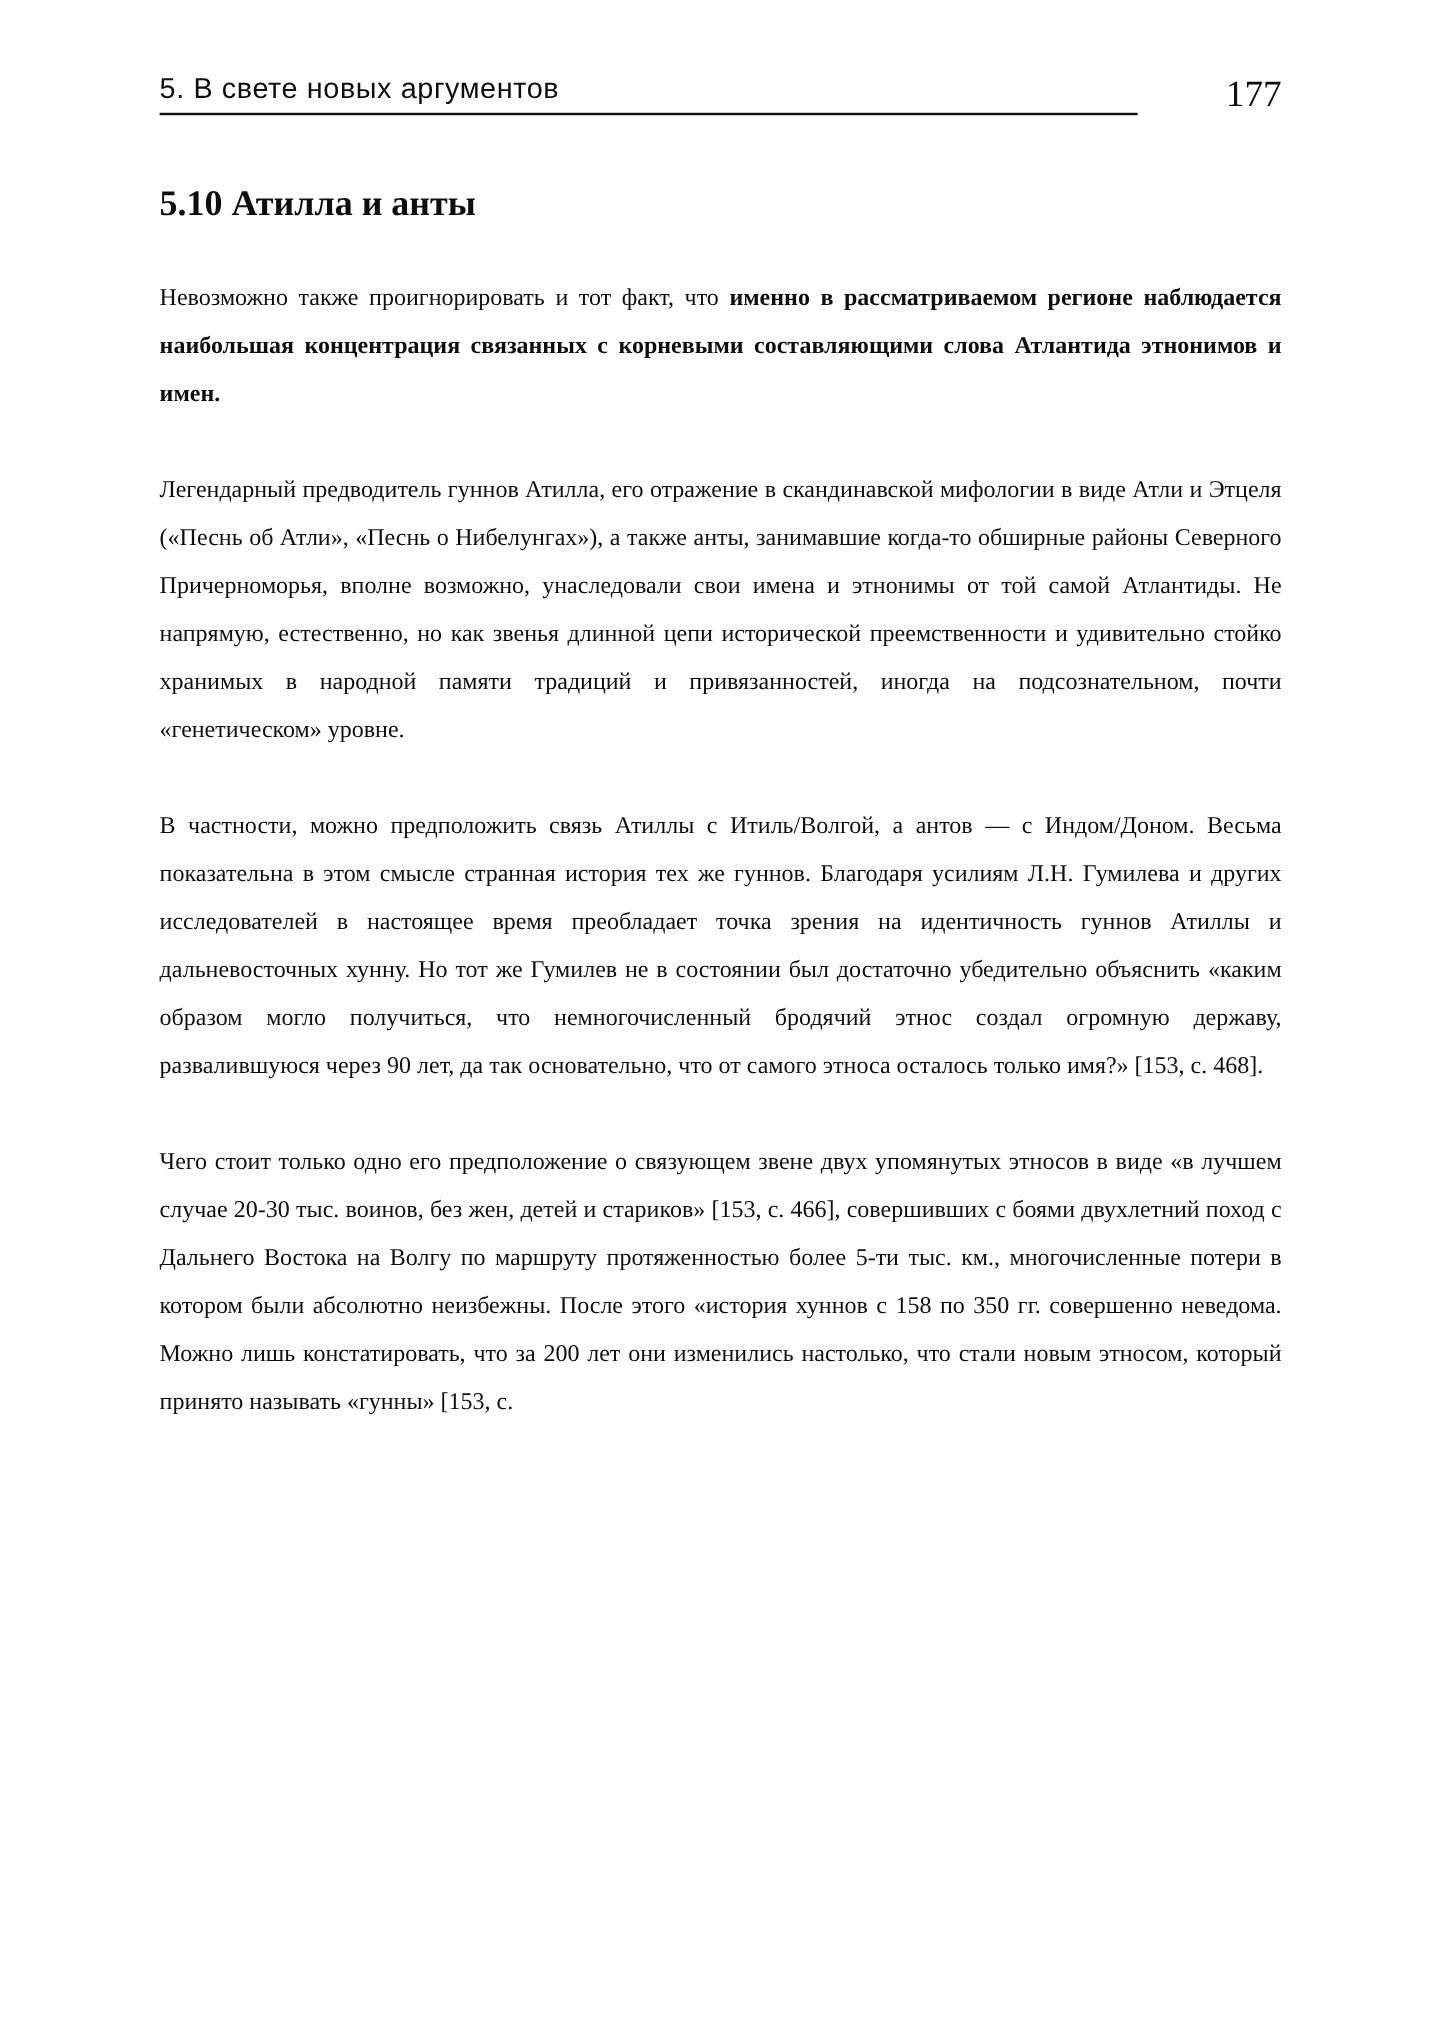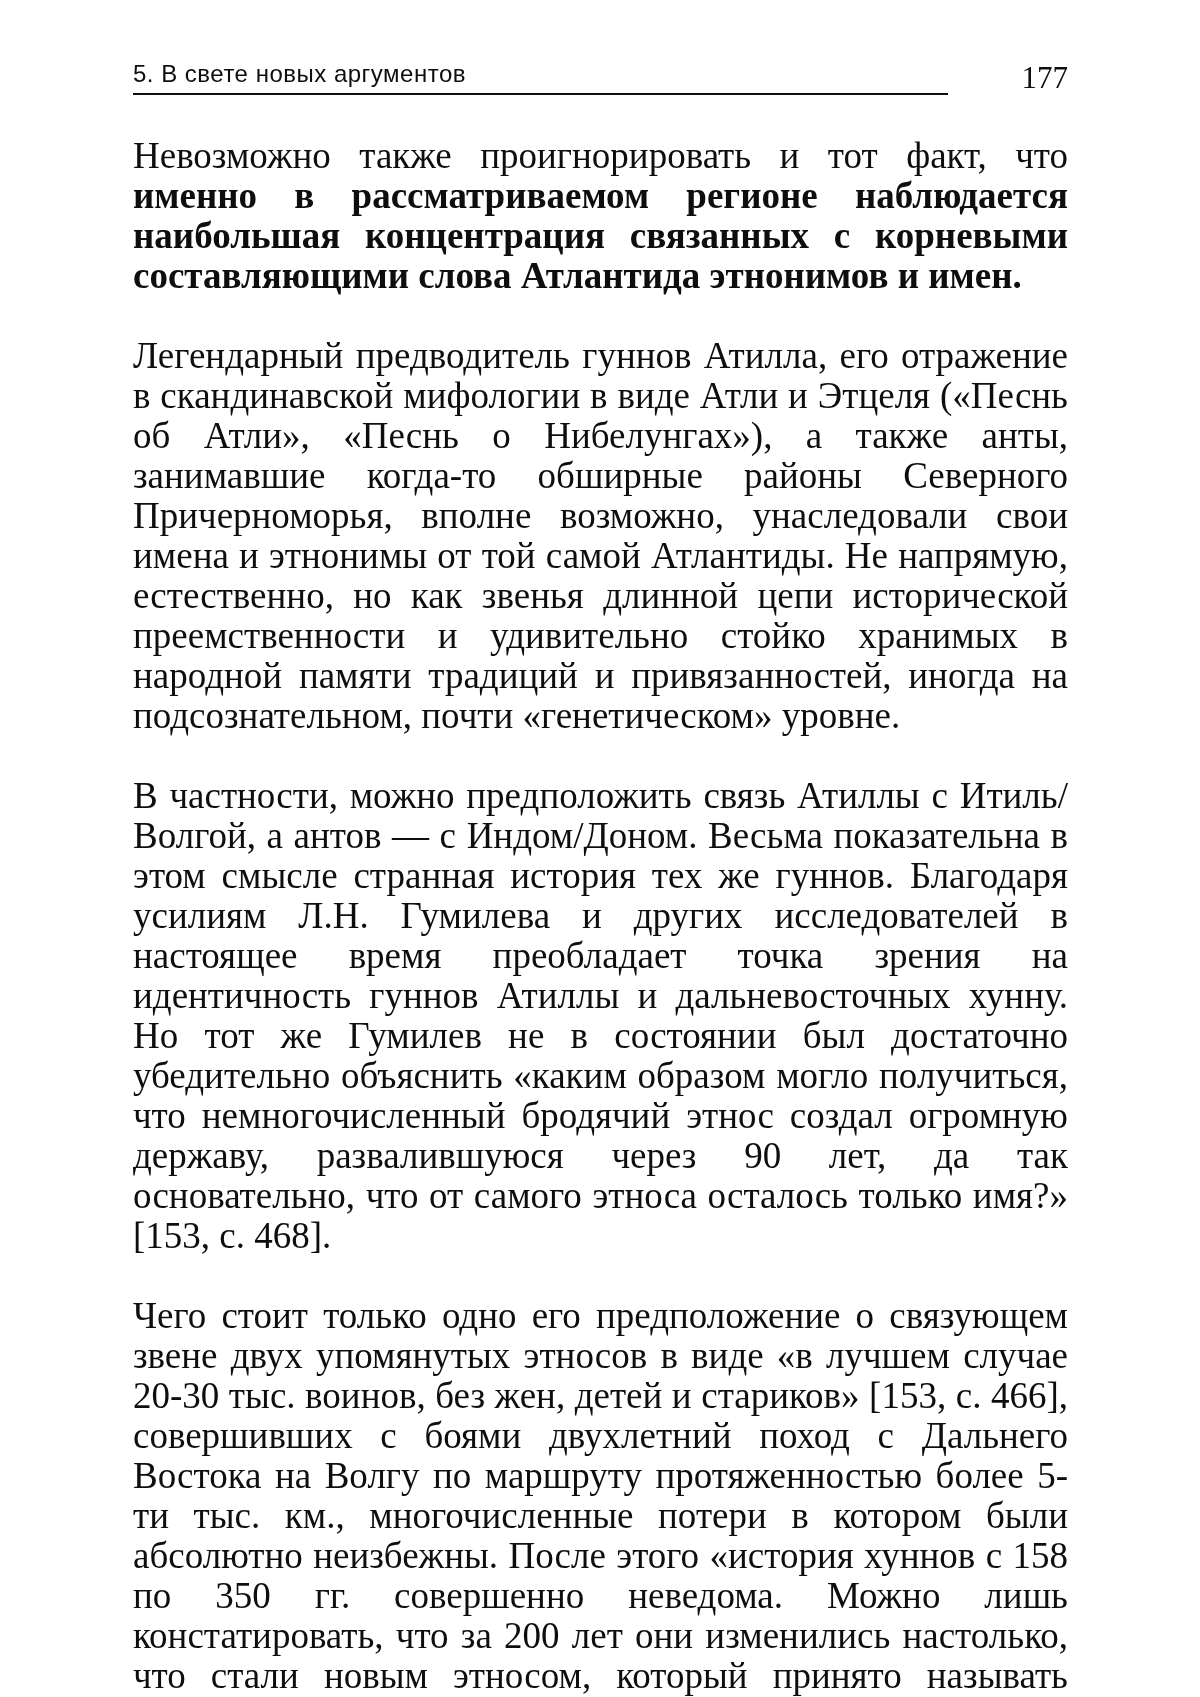--- a/index.html
+++ b/index.html
@@ -14,21 +14,21 @@
     margin: 0 auto;
     background: #ffffff;
     color: #0e0e0e;
     box-sizing: border-box;
     padding: 60px 132px 40px 133px;
     font-family: "Liberation Serif", "DejaVu Serif", serif;
     overflow: hidden;
   }
   .running-head {
     display: flex;
-    align-items: flex-start;
+    align-items: center;
     gap: 48px;
   }
   .running-head .head-left {
     flex: 1 1 auto;
     border-bottom: 2px solid #0e0e0e;
     padding-bottom: 5px;
     font-family: "Liberation Sans", "DejaVu Sans", sans-serif;
     font-size: 24px;
     letter-spacing: 0.5px;
     white-space: nowrap;
@@ -40,21 +40,21 @@
     font-size: 31px;
   }
   .section-heading {
     margin: 56px 0 0 0;
     font-size: 30px;
     font-weight: 700;
     line-height: 1.2;
   }
   .body-text p {
     margin: 40px 0 0 0;
-    font-size: 37px;
+    font-size: 20px;
     line-height: 40px;
     text-align: justify;
     text-justify: inter-word;
   }
   .body-text p b {
     font-weight: 700;
   }
 </style>
 </head>
 <body>
@@ -63,20 +63,21 @@
 
   <header class="running-head">
     <div class="head-left">
       <span>5. В свете новых аргументов</span>
     </div>
     <span class="page-num">177</span>
   </header>
 
   <main class="body-text">
 
+    <h2 class="section-heading">5.10 Атилла и анты</h2>
 
     <p><span>Невозможно также проигнорировать и тот факт, что </span><b>именно в рассматриваемом регионе наблюдается наибольшая концентрация связанных с корневыми составляющими слова Атлантида этнонимов и имен.</b></p>
 
     <p>Легендарный предводитель гуннов Атилла, его отражение в скандинавской мифологии в виде Атли и Этцеля («Песнь об Атли», «Песнь о Нибелунгах»), а также анты, занимавшие когда-то обширные районы Северного Причерноморья, вполне возможно, унаследовали свои имена и этнонимы от той самой Атлантиды. Не напрямую, естественно, но как звенья длинной цепи исторической преемственности и удивительно стойко хранимых в народной памяти традиций и привязанностей, иногда на подсознательном, почти «генетическом» уровне.</p>
 
     <p>В частности, можно предположить связь Атиллы с Итиль/Волгой, а антов — с Индом/Доном. Весьма показательна в этом смысле странная история тех же гуннов. Благодаря усилиям Л.Н. Гумилева и других исследователей в настоящее время преобладает точка зрения на идентичность гуннов Атиллы и дальневосточных хунну. Но тот же Гумилев не в состоянии был достаточно убедительно объяснить «каким образом могло получиться, что немногочисленный бродячий этнос создал огромную державу, развалившуюся через 90 лет, да так основательно, что от самого этноса осталось только имя?» [153, с. 468].</p>
 
     <p>Чего стоит только одно его предположение о связующем звене двух упомянутых этносов в виде «в лучшем случае 20-30 тыс. воинов, без жен, детей и стариков» [153, с. 466], совершивших с боями двухлетний поход с Дальнего Востока на Волгу по маршруту протяженностью более 5-ти тыс. км., многочисленные потери в котором были абсолютно неизбежны. После этого «история хуннов с 158 по 350 гг. совершенно неведома. Можно лишь констатировать, что за 200 лет они изменились настолько, что стали новым этносом, который принято называть «гунны» [153, с.</p>
 
   </main>

